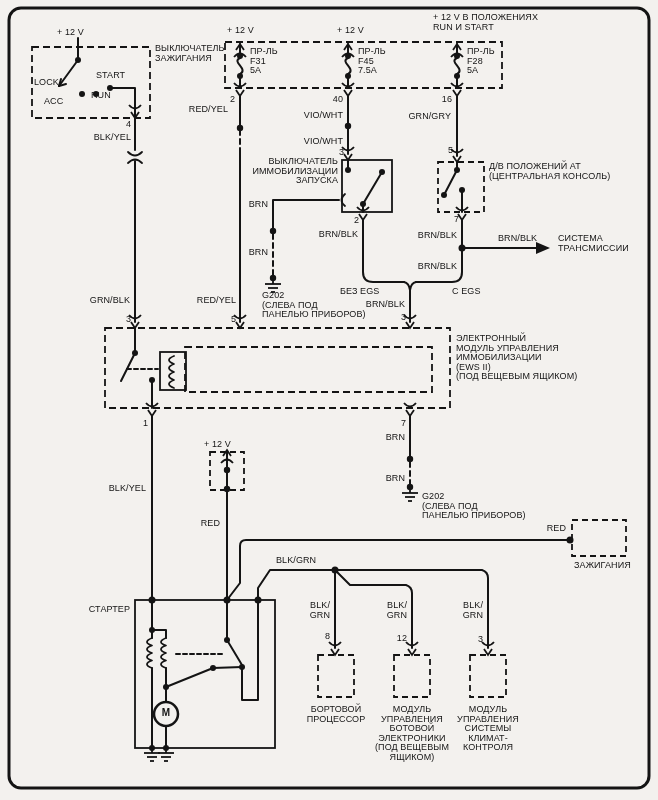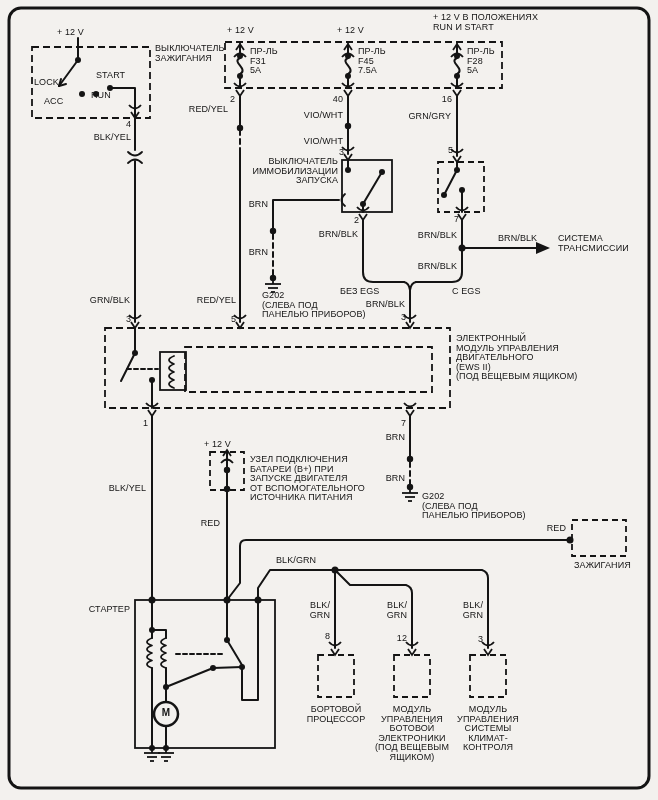--- a/index.html
+++ b/index.html
@@ -244,58 +244,55 @@
   <div class="lbl pin r" style="left:344px;top:148px">3</div>
   <div class="lbl pin r" style="left:359px;top:216px">2</div>
   <div class="lbl r" style="left:358px;top:230px">BRN/BLK</div>
 
   <div class="lbl r" style="left:268px;top:200px">BRN</div>
   <div class="lbl r" style="left:268px;top:248px">BRN</div>
   <div class="lbl" style="left:262px;top:291px">G202
 (СЛЕВА ПОД
 ПАНЕЛЬЮ ПРИБОРОВ)</div>
 
+  <div class="lbl" style="left:489px;top:162px">Д/В ПОЛОЖЕНИЙ АТ
+(ЦЕНТРАЛЬНАЯ КОНСОЛЬ)</div>
   <div class="lbl pin r" style="left:453px;top:146px">5</div>
   <div class="lbl pin r" style="left:459px;top:215px">7</div>
   <div class="lbl r" style="left:457px;top:231px">BRN/BLK</div>
   <div class="lbl r" style="left:457px;top:262px">BRN/BLK</div>
   <div class="lbl" style="left:498px;top:234px">BRN/BLK</div>
   <div class="lbl" style="left:558px;top:234px">СИСТЕМА
 ТРАНСМИССИИ</div>
 
   <div class="lbl" style="left:340px;top:287px">БЕЗ EGS</div>
   <div class="lbl" style="left:452px;top:287px">C EGS</div>
   <div class="lbl r" style="left:405px;top:300px">BRN/BLK</div>
   <div class="lbl pin r" style="left:406px;top:313px">3</div>
 
   <div class="lbl r" style="left:130px;top:296px">GRN/BLK</div>
   <div class="lbl pin r" style="left:131px;top:315px">3</div>
   <div class="lbl r" style="left:236px;top:296px">RED/YEL</div>
   <div class="lbl pin r" style="left:236px;top:315px">5</div>
   <div class="lbl" style="left:456px;top:334px">ЭЛЕКТРОННЫЙ
 МОДУЛЬ УПРАВЛЕНИЯ
-ДВИГАТЕЛЬНОГО
+ИММОБИЛИЗАЦИИ
 (EWS II)
 (ПОД ВЕЩЕВЫМ ЯЩИКОМ)</div>
   <div class="lbl pin r" style="left:148px;top:419px">1</div>
   <div class="lbl pin r" style="left:406px;top:419px">7</div>
   <div class="lbl r" style="left:146px;top:484px">BLK/YEL</div>
 
   <div class="lbl r" style="left:405px;top:433px">BRN</div>
   <div class="lbl r" style="left:405px;top:474px">BRN</div>
   <div class="lbl" style="left:422px;top:492px">G202
 (СЛЕВА ПОД
 ПАНЕЛЬЮ ПРИБОРОВ)</div>
 
   <div class="lbl" style="left:204px;top:440px">+ 12 V</div>
-  <div class="lbl" style="left:250px;top:455px">УЗЕЛ ПОДКЛЮЧЕНИЯ
-БАТАРЕИ (B+) ПРИ
-ЗАПУСКЕ ДВИГАТЕЛЯ
-ОТ ВСПОМОГАТЕЛЬНОГО
-ИСТОЧНИКА ПИТАНИЯ</div>
   <div class="lbl r" style="left:220px;top:519px">RED</div>
 
   <div class="lbl r" style="left:566px;top:524px">RED</div>
   <div class="lbl" style="left:574px;top:561px">ЗАЖИГАНИЯ</div>
 
   <div class="lbl r" style="left:130px;top:605px">СТАРТЕР</div>
   <div class="lbl motor c" style="left:166px;top:708px">M</div>
 
   <div class="lbl" style="left:276px;top:556px">BLK/GRN</div>
   <div class="lbl r" style="left:330px;top:601px">BLK/

